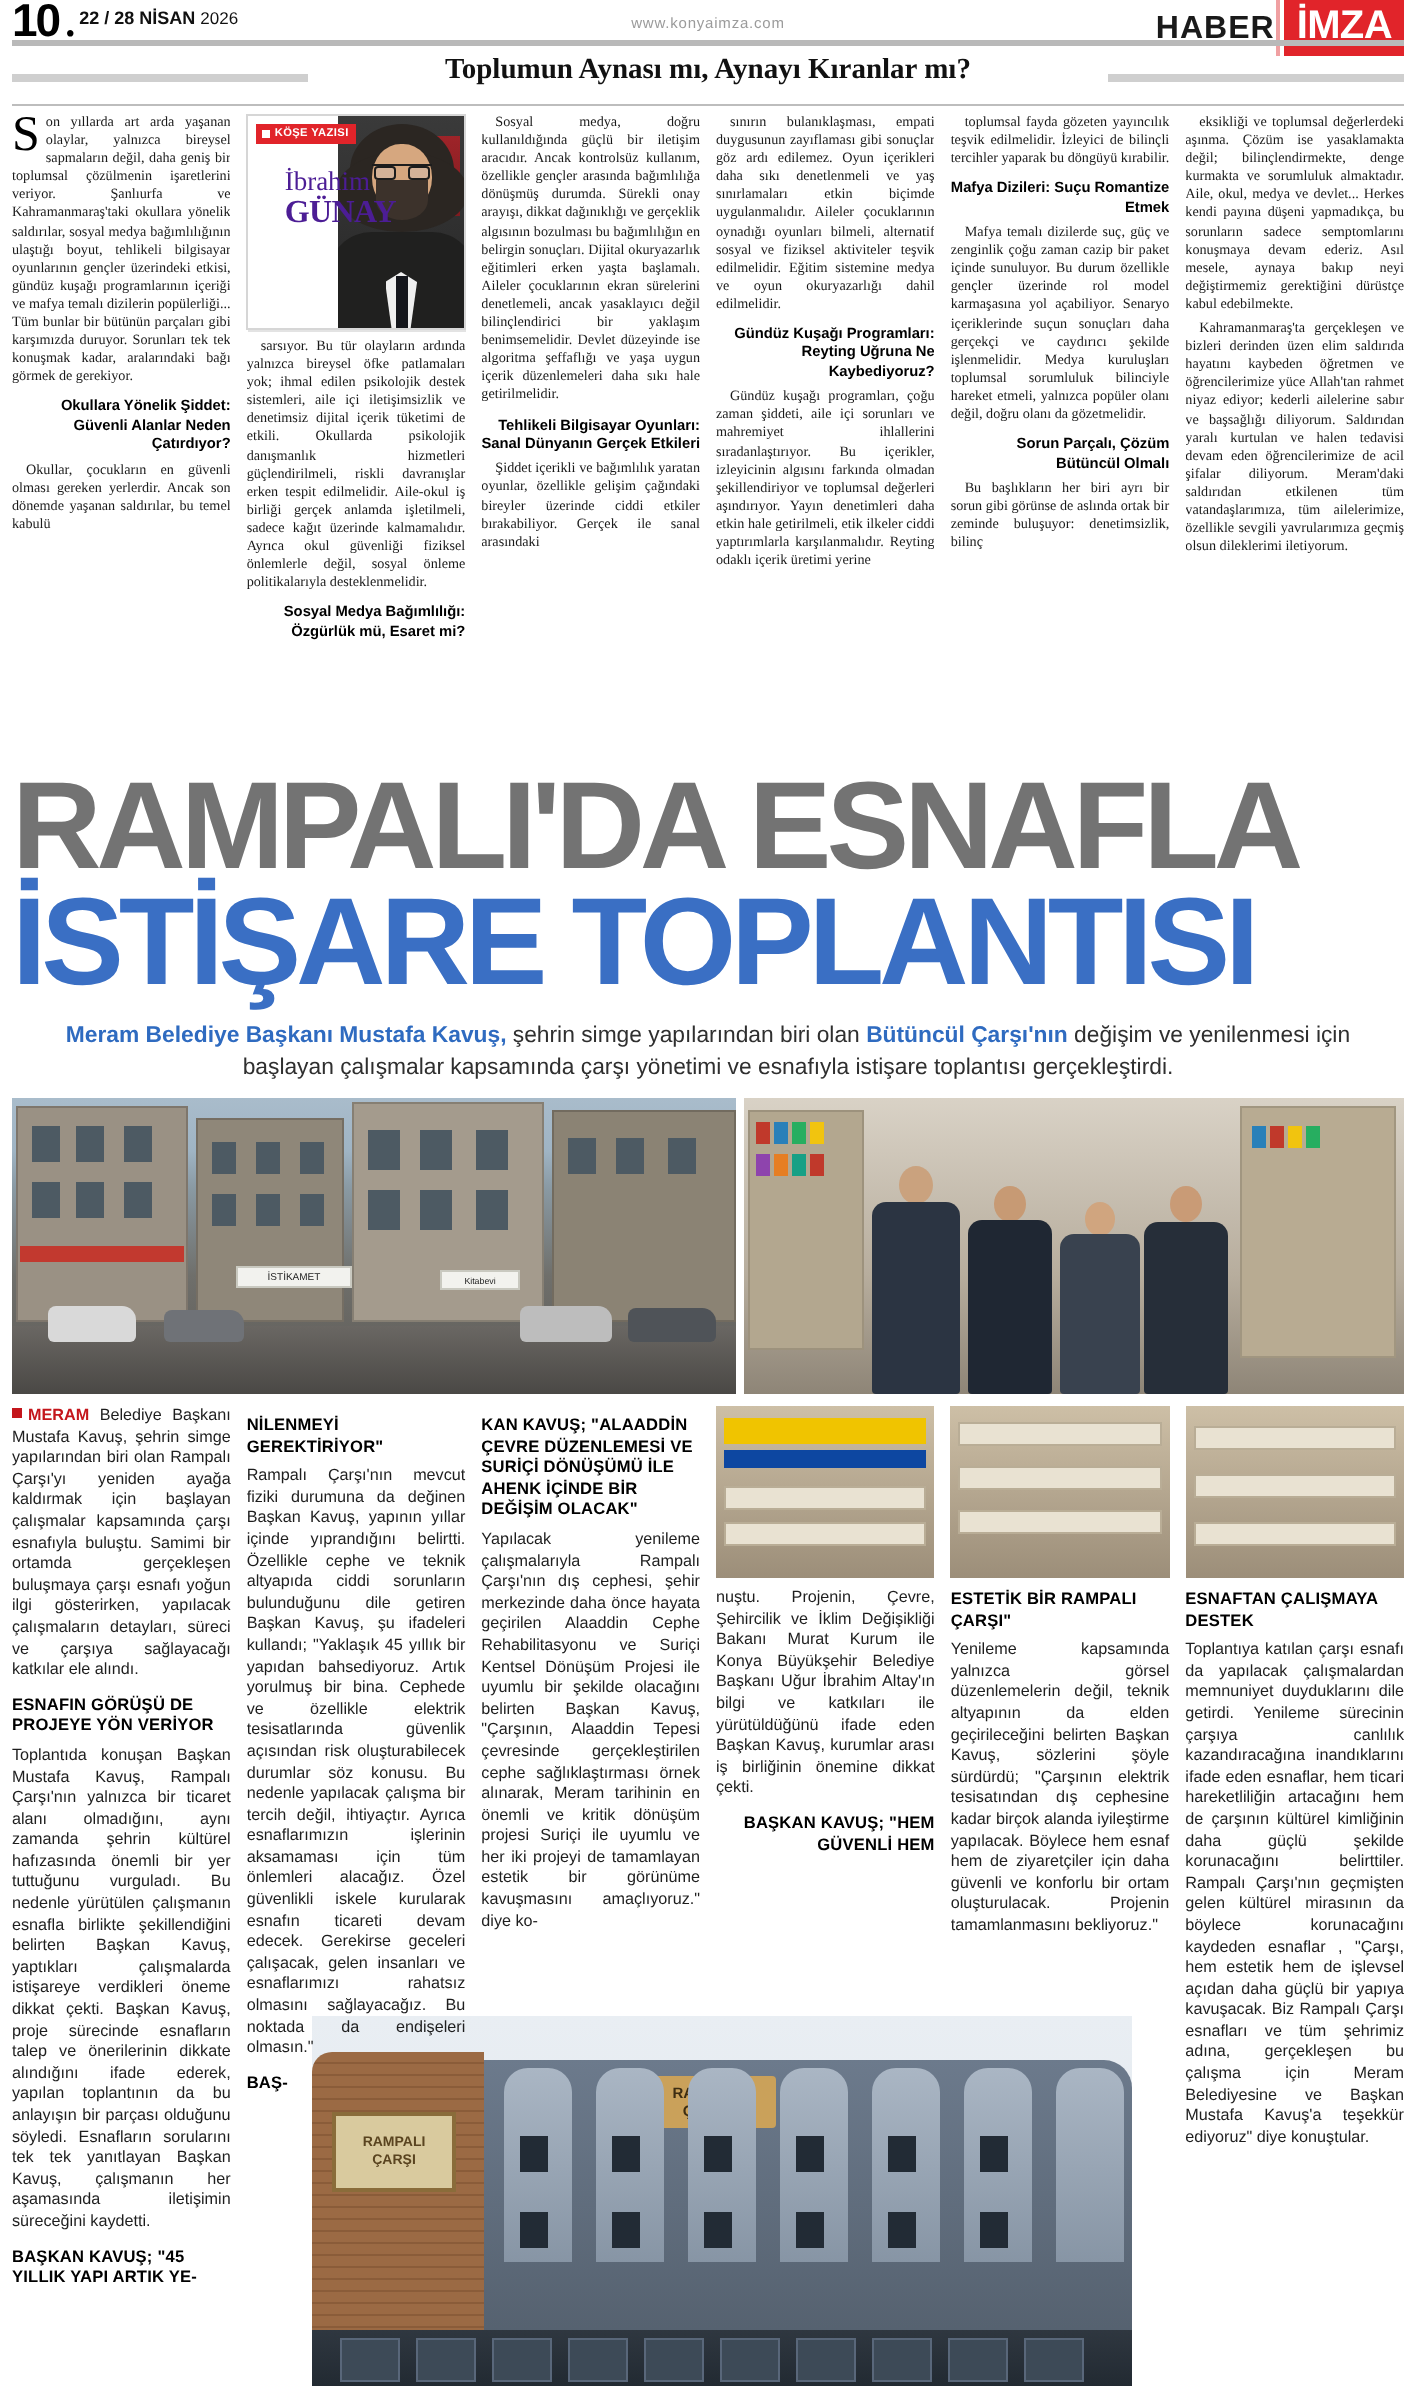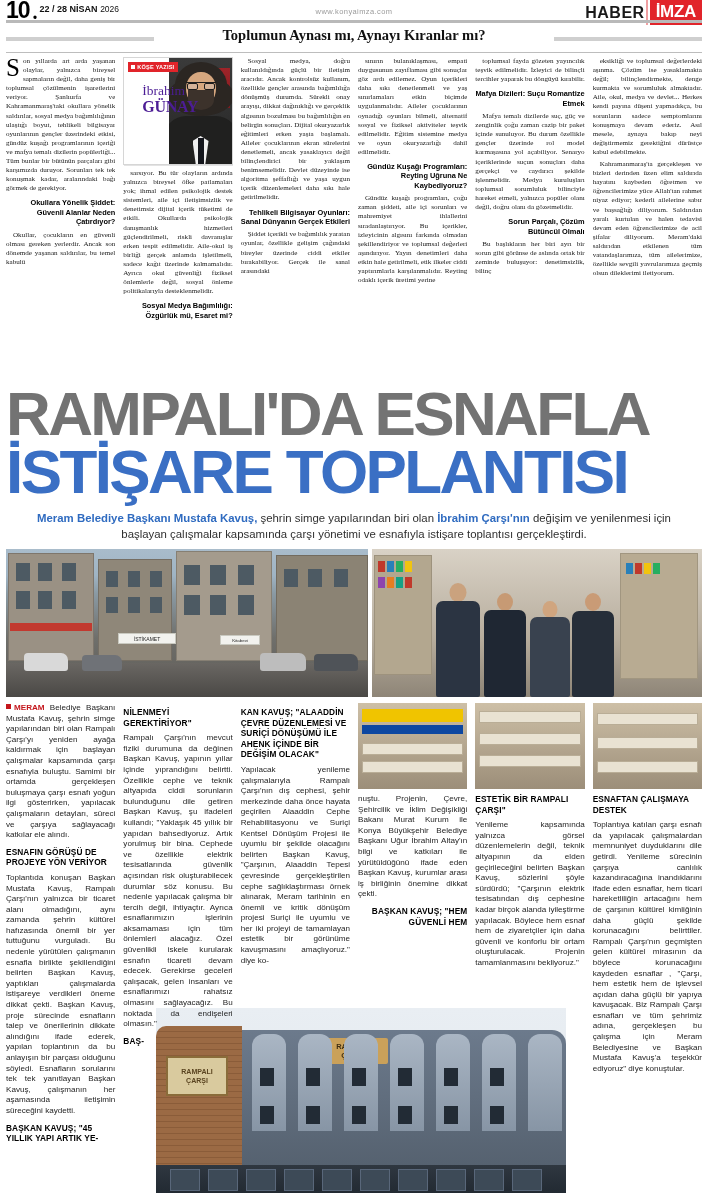--- a/index.html
+++ b/index.html
@@ -36,21 +36,21 @@
   }
   .mh-right { margin-left:auto; display:flex; align-items:center; gap:5px; }
   .mh-haber {
     font-family:"Liberation Sans", sans-serif;
     font-weight:bold; font-size:16px; color:#1a1a1a; letter-spacing:.5px;
     margin-top:1px;
   }
   .mh-imza {
     background:#e1242a; color:#fff;
     font-family:"Liberation Sans", sans-serif;
-    font-weight:bold; font-size:17px; letter-spacing:-.3px;
+    font-weight:bold; font-size:20px; letter-spacing:-.3px;
     padding:2px 6px 3px 6px; position:relative;
   }
   .mh-imza::before{
     content:""; position:absolute; left:-4px; top:0; bottom:0; width:2px; background:#f0a0a2;
   }
   .mh-rule {
     position:absolute; left:6px; right:6px; top:20px; height:3px;
     background:linear-gradient(#b9b9b9,#b9b9b9);
   }
 
@@ -378,21 +378,21 @@
         <p>eksikliği ve toplumsal değerlerdeki aşınma. Çözüm ise yasaklamakta değil; bilinçlendirmekte, denge kurmakta ve sorumluluk almaktadır. Aile, okul, medya ve devlet... Herkes kendi payına düşeni yapmadıkça, bu sorunların sadece semptomlarını konuşmaya devam ederiz. Asıl mesele, aynaya bakıp neyi değiştirmemiz gerektiğini dürüstçe kabul edebilmekte.</p>
         <p>Kahramanmaraş'ta gerçekleşen ve bizleri derinden üzen elim saldırıda hayatını kaybeden öğretmen ve öğrencilerimize yüce Allah'tan rahmet niyaz ediyor; kederli ailelerine sabır ve başsağlığı diliyorum. Saldırıdan yaralı kurtulan ve halen tedavisi devam eden öğrencilerimize de acil şifalar diliyorum. Meram'daki saldırıdan etkilenen tüm vatandaşlarımıza, tüm ailelerimize, özellikle sevgili yavrularımıza geçmiş olsun dileklerimi iletiyorum.</p>
       </div>
 
     </div>
   </div>
 
   <div class="headline-wrap">
     <div class="hl1">RAMPALI'DA ESNAFLA</div>
     <div class="hl2">İSTİŞARE TOPLANTISI</div>
-    <div class="subhead"><b>Meram Belediye Başkanı Mustafa Kavuş,</b><span> şehrin simge yapılarından biri olan </span><b>İbrahim Çarşı'nın</b><span> değişim ve yenilenmesi için başlayan çalışmalar kapsamında çarşı yönetimi ve esnafıyla istişare toplantısı gerçekleştirdi.</span></div>
+    <div class="subhead"><b>Meram Belediye Başkanı Mustafa Kavuş,</b><span> şehrin simge yapılarından biri olan </span><b>Bütüncül Çarşı'nın</b><span> değişim ve yenilenmesi için başlayan çalışmalar kapsamında çarşı yönetimi ve esnafıyla istişare toplantısı gerçekleştirdi.</span></div>
   </div>
 
   <div class="photo-row">
 
     <div class="ph a">
       <div class="street">
         <div class="st-bldg" style="left:2px;top:4px;width:86px;height:108px;background:#9a9184;"></div>
         <div class="st-win" style="left:10px;top:14px;width:14px;height:18px;"></div>
         <div class="st-win" style="left:32px;top:14px;width:14px;height:18px;"></div>
         <div class="st-win" style="left:56px;top:14px;width:14px;height:18px;"></div>

